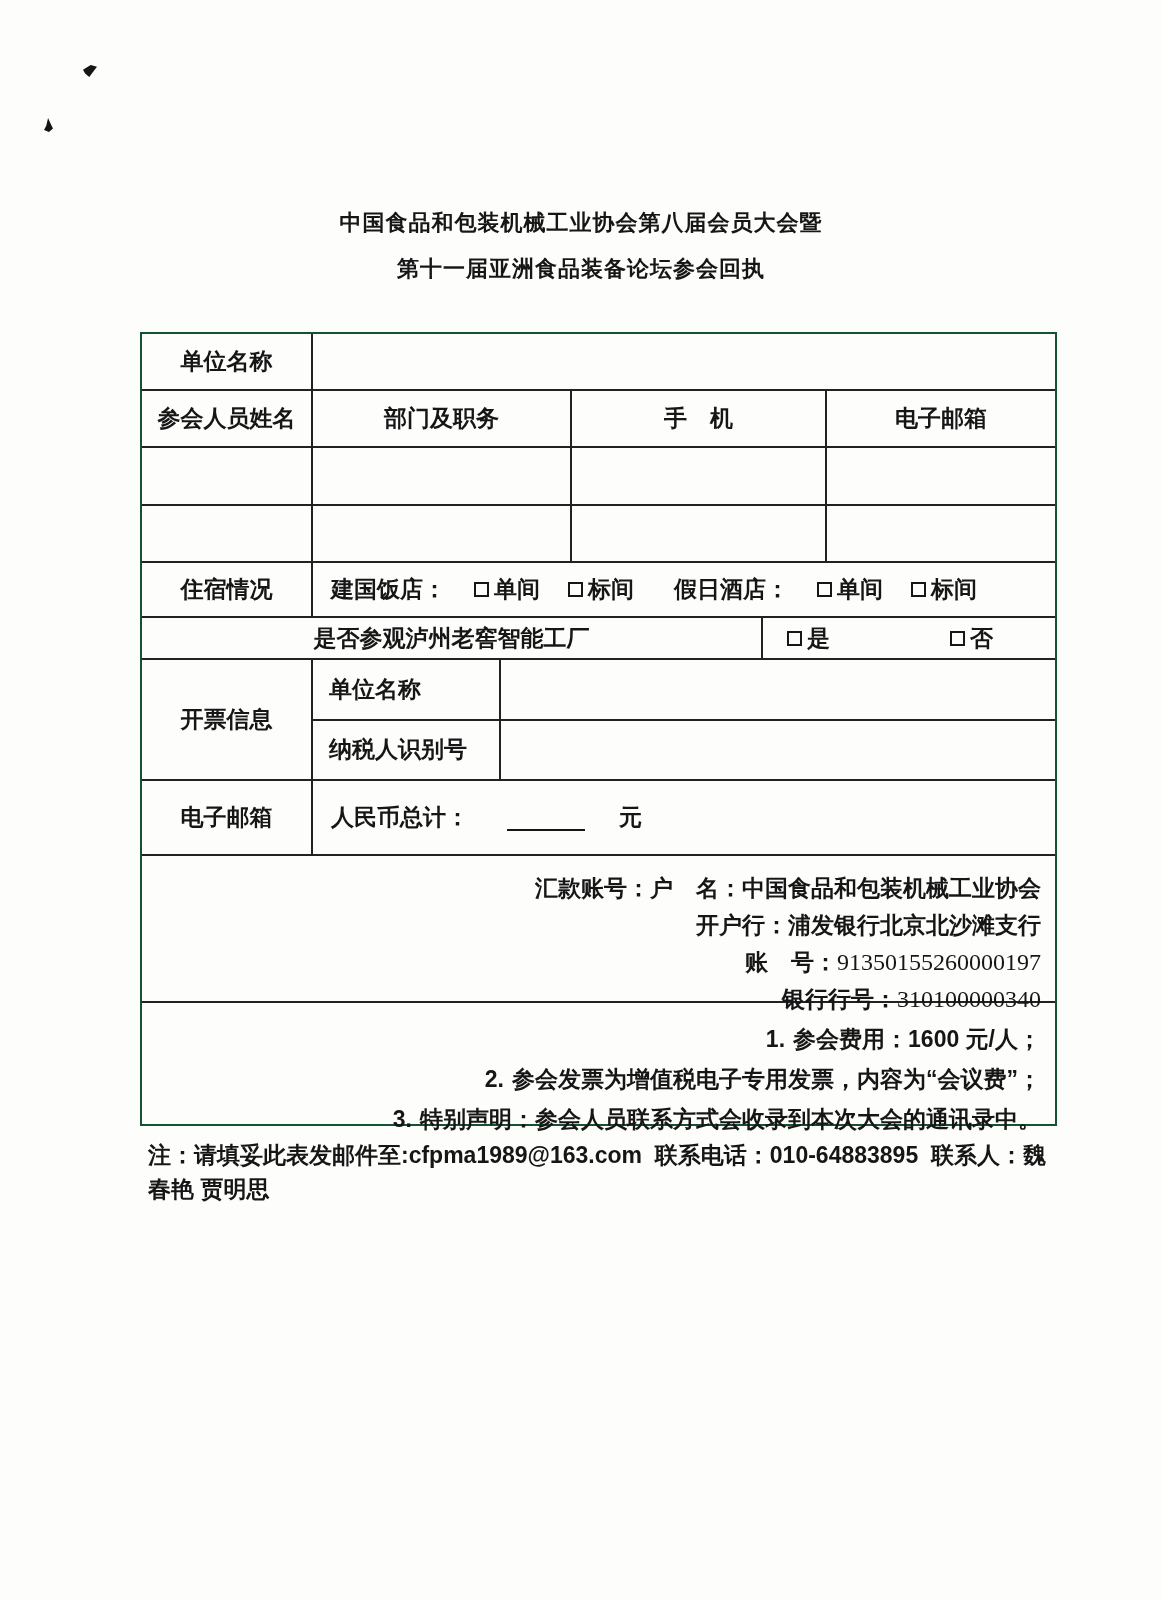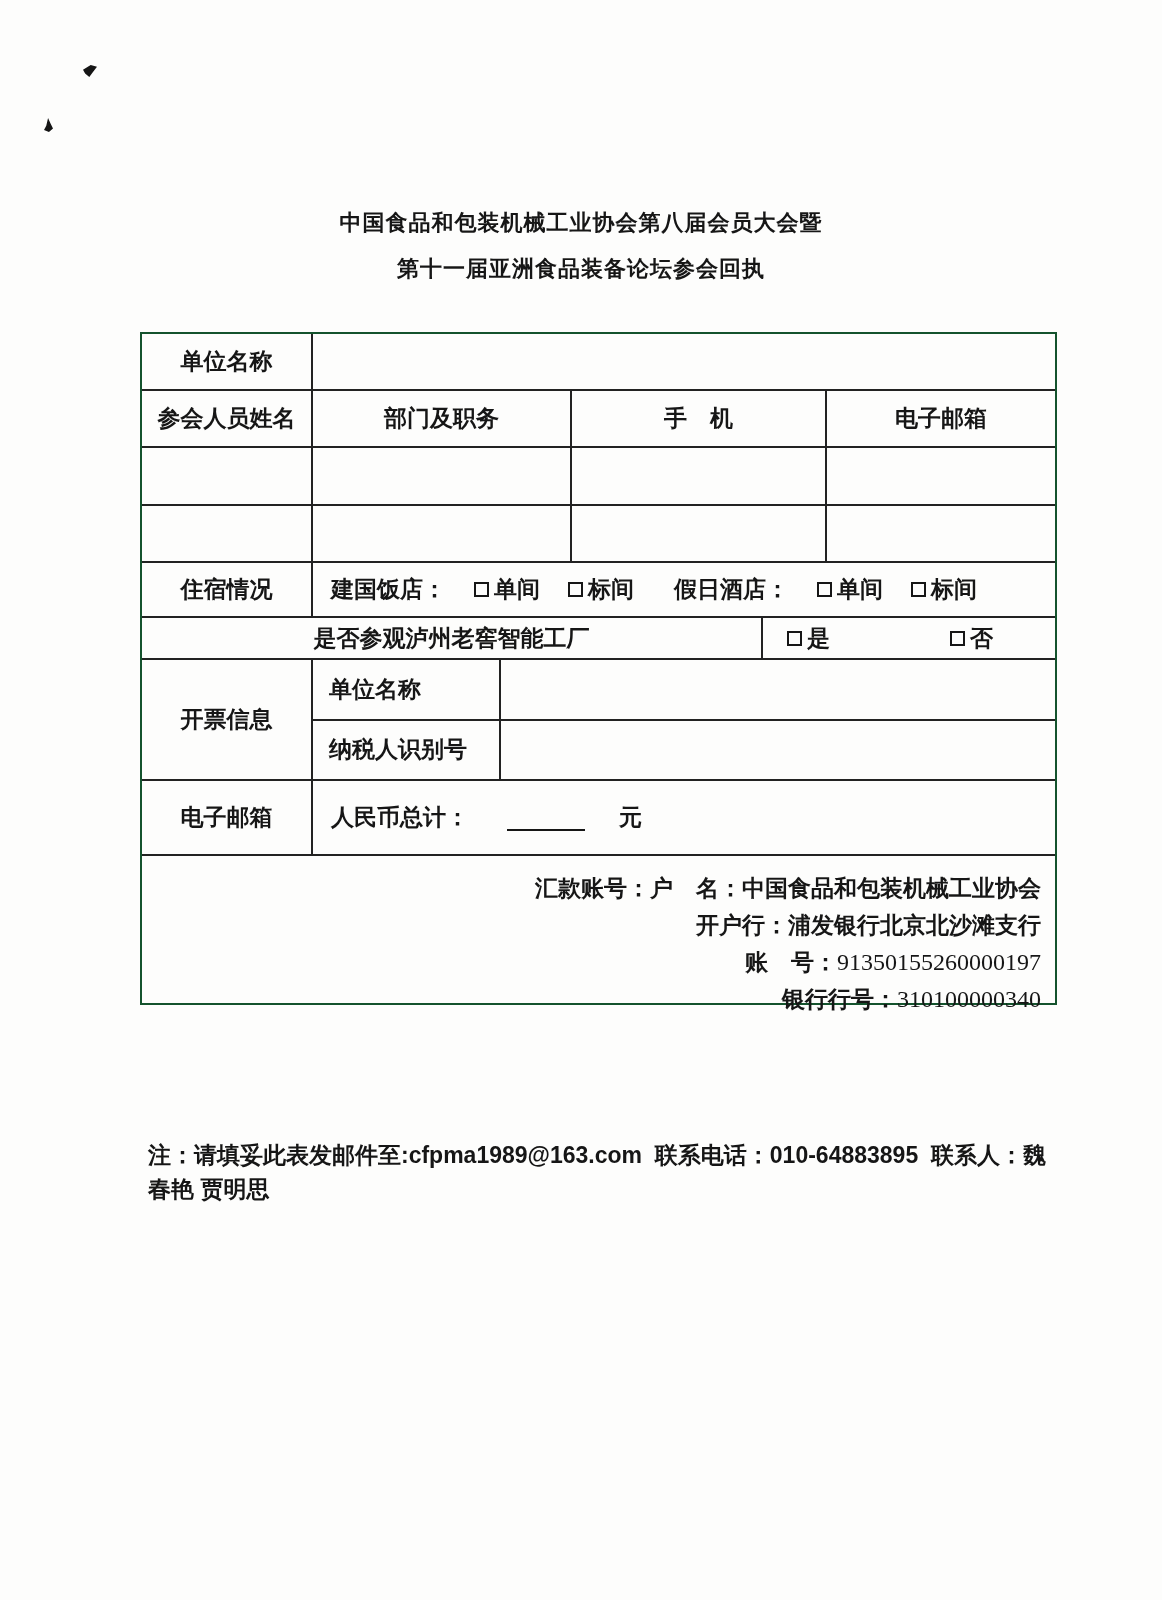--- a/index.html
+++ b/index.html
@@ -182,18 +182,23 @@
       </div>
     </div>
 
     <div class="row block">
       <div class="bank-line"><span>汇款账号：</span><span>户　名：</span><span>中国食品和包装机械工业协会</span></div>
       <div class="bank-line bank-indent"><span>开户行：</span><span>浦发银行北京北沙滩支行</span></div>
       <div class="bank-line bank-indent"><span>账　号：</span><span class="bank-num">91350155260000197</span></div>
       <div class="bank-line bank-indent"><span>银行行号：</span><span class="bank-num">310100000340</span></div>
     </div>
 
+    <div class="row block notes">
+      <div class="note-line"><span class="note-num">1.</span><span>参会费用：1600 元/人；</span></div>
+      <div class="note-line"><span class="note-num">2.</span><span>参会发票为增值税电子专用发票，内容为“会议费”；</span></div>
+      <div class="note-line"><span class="note-num">3.</span><span>特别声明：参会人员联系方式会收录到本次大会的通讯录中。</span></div>
+    </div>
 
   </div>
 
   <div class="footer-note">注：请填妥此表发邮件至:cfpma1989@163.com  联系电话：010-64883895  联系人：魏春艳 贾明思</div>
 
 </div>
 
 </body></html>

